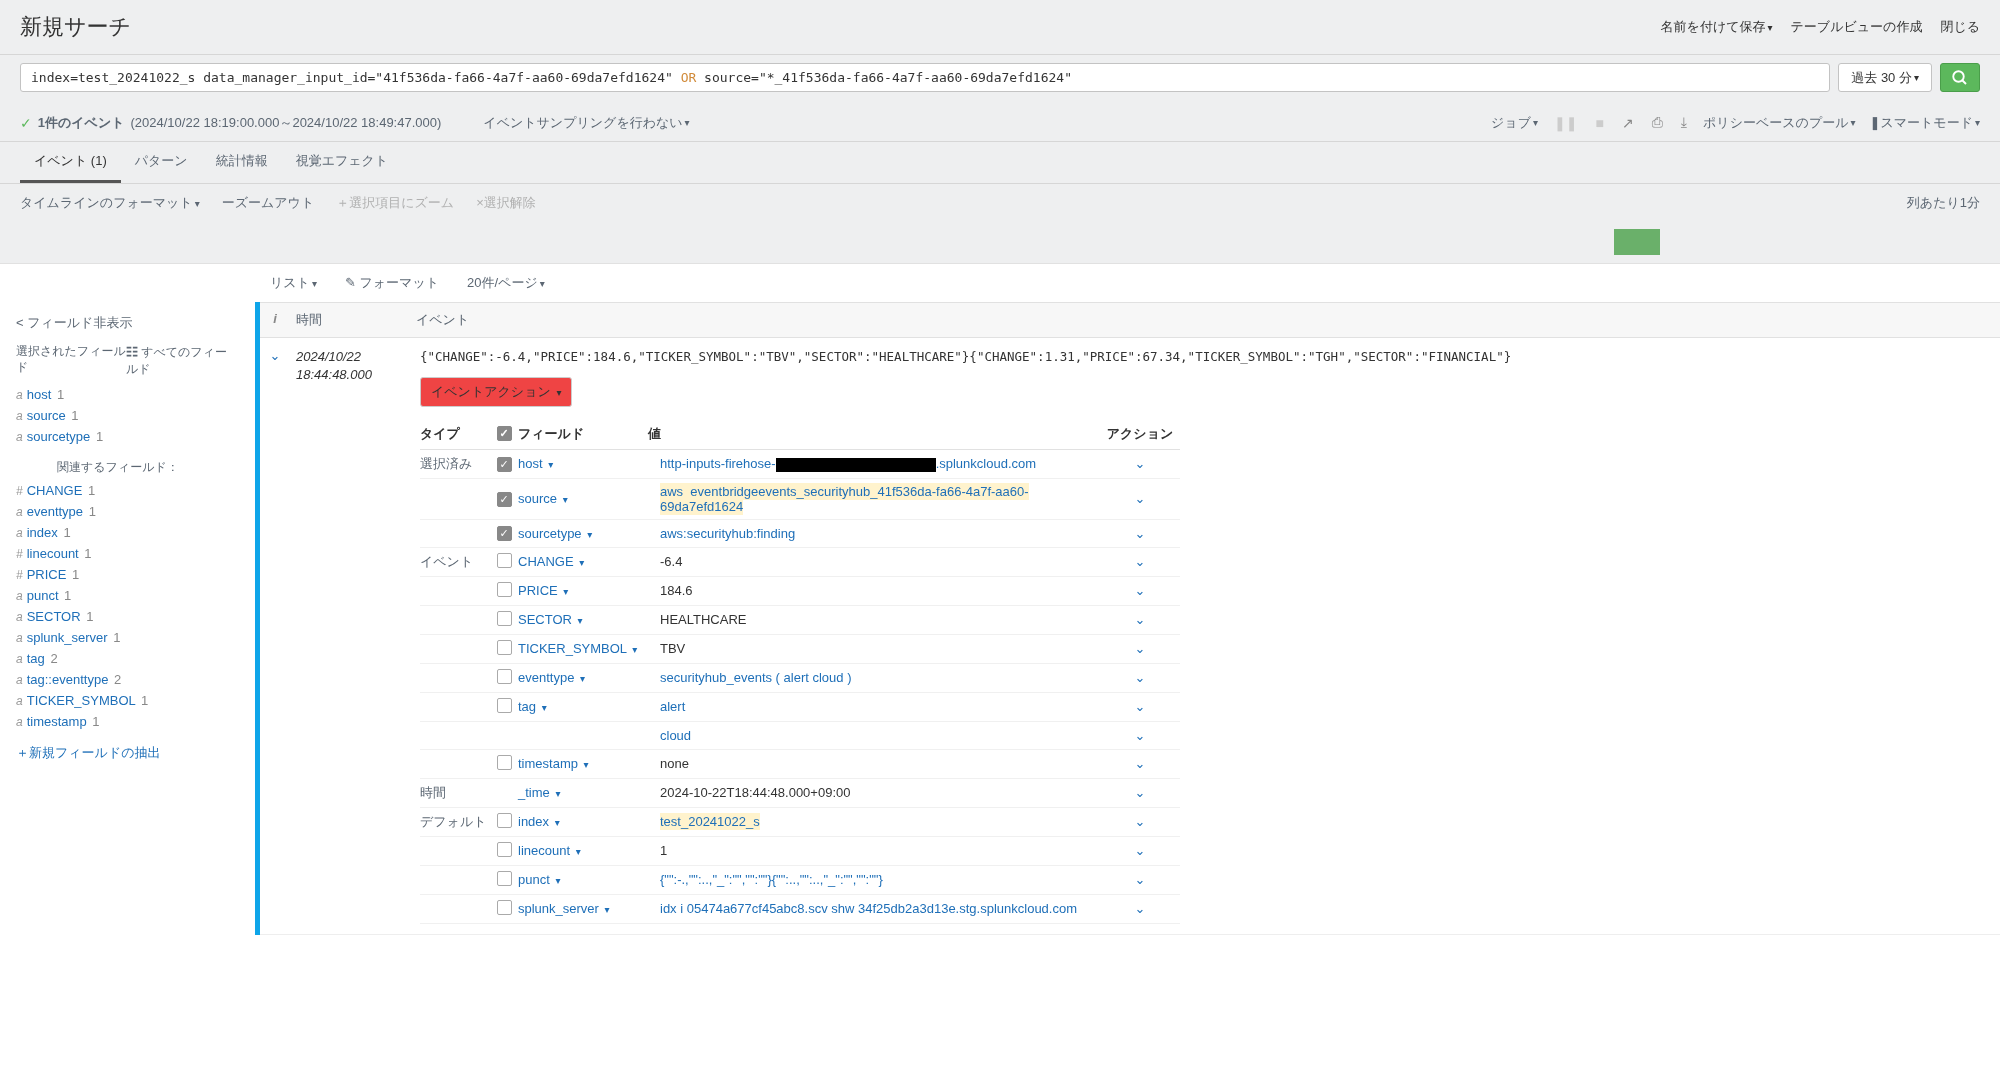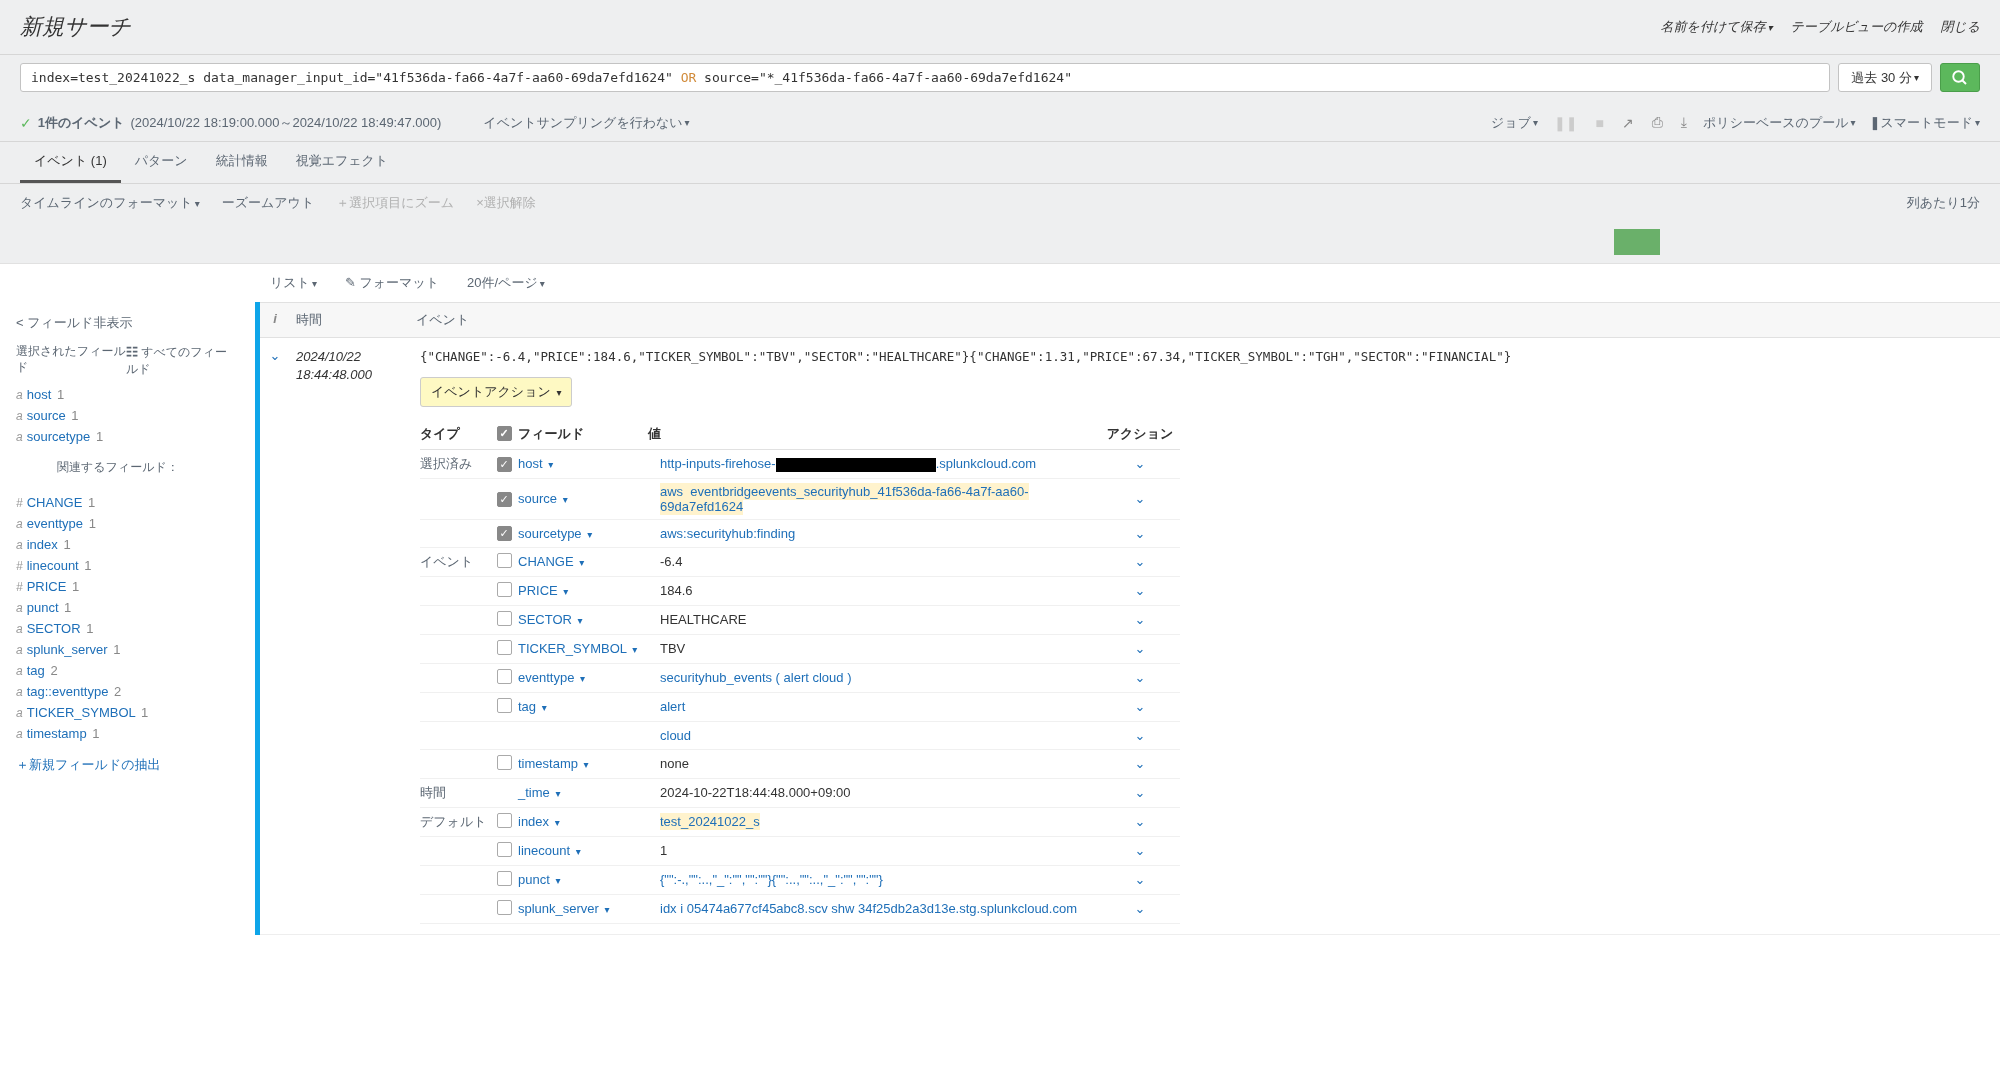--- a/index.html
+++ b/index.html
@@ -1,17 +1,17 @@
 <!DOCTYPE html>
 <html><head>
 <meta charset="utf-8">
 <style>
 * { box-sizing: border-box; margin: 0; padding: 0; }
 body { font-family: "Helvetica Neue", Arial, sans-serif; font-size: 13px; color: #333; background: #fff; }
-.header { background: #eeeff0; padding: 12px 20px; display: flex; justify-content: space-between; border-bottom: 1px solid #d6d6d6; font-style: italic; }
+.header { background: #eeeff0; padding: 12px 20px; display: flex; justify-content: space-between; border-bottom: 1px solid #d6d6d6; }
 .header h1 { font-size: 22px; font-weight: 400; color: #333; }
 .header-actions { display: flex; gap: 18px; align-items: center; }
 .header-link { color: #333; cursor: pointer; font-size: 13px; display: flex; align-items: center; }
 .caret { margin-left: 2px; font-size: 10px; }
 
 .search-bar { background: #eeeff0; padding: 8px 20px 12px; display: flex; gap: 8px; }
 .search-input-wrap { flex: 1; background: #fff; border: 1px solid #c3c3c3; border-radius: 3px; padding: 6px 10px; font-family: Consolas, Monaco, monospace; font-size: 13px; color: #333; }
 .search-input-wrap .kw-or { color: #d18b3a; }
 .time-picker { background: #fff; border: 1px solid #c3c3c3; border-radius: 3px; padding: 4px 12px; cursor: pointer; display: flex; align-items: center; color: #333; }
 .search-btn { background: #5cb85c; border: 1px solid #4a9e4a; border-radius: 3px; width: 40px; display: flex; align-items: center; justify-content: center; cursor: pointer; color: #fff; }
@@ -42,35 +42,35 @@
 .main { display: flex; }
 .sidebar { width: 260px; padding: 12px 16px; border-right: 5px solid #0ea5e9; font-size: 13px; }
 .hide-fields { color: #5c6773; margin-bottom: 12px; cursor: pointer; }
 .side-head-row { display: flex; justify-content: space-between; align-items: flex-start; margin-bottom:6px;}
 .side-head { color: #5c6773; font-size: 12px; line-height:1.3; }
 .all-fields { color: #5c6773; font-size: 12px; cursor: pointer; }
 .field-list { margin-bottom: 12px; }
 .field-item { padding: 3px 0; color: #1e6fb8; cursor: pointer; font-size: 13px; }
 .field-item .ftype { color: #999; font-style: italic; margin-right: 4px; font-size: 12px;}
 .field-item .fcount { color: #888; margin-left: 2px; }
-.interest-head { color: #5c6773; font-size: 12px; margin: 10px 0 16px; padding-left: 41px; }
+.interest-head { color: #5c6773; font-size: 12px; margin: 10px 0 4px; padding-left: 41px; }
 .extract-link { color: #1e6fb8; cursor: pointer; margin-top: 8px; display: block; }
 
 .events { flex: 1; }
 .ev-header { display: flex; background: #f7f7f7; border-bottom: 1px solid #e1e1e1; border-top: 1px solid #e1e1e1;}
 .ev-h-i { width: 30px; text-align: center; padding: 8px 0; color: #888; font-weight: bold; font-style:italic;}
 .ev-h-time { width: 120px; padding: 8px 6px; color: #5c6773; font-size:13px;}
 .ev-h-event { flex: 1; padding: 8px 6px; color: #5c6773; font-size:13px;}
 
 .ev-row { display: flex; border-bottom: 1px solid #eee; }
 .ev-c-i { width: 30px; text-align: center; padding: 10px 0; color: #1e6fb8; cursor: pointer; }
 .ev-c-time { width: 120px; padding: 10px 6px; color: #333; font-size: 13px; line-height:1.4;font-style:italic;}
 .ev-c-event { flex: 1; padding: 10px 6px 10px 10px; }
 .raw { font-family: Consolas, Monaco, monospace; font-size: 12.5px; color: #333; margin-bottom: 10px; line-height:1.5;}
-.event-action-btn { border: 1px solid #ccc; background: #fef9c3; padding: 5px 10px; border-radius: 3px; color: #333; cursor: pointer; margin-bottom: 12px; display: inline-block; font-size:13px;}
+.event-action-btn { border: 1px solid #ccc; background: #ef4444; padding: 5px 10px; border-radius: 3px; color: #333; cursor: pointer; margin-bottom: 12px; display: inline-block; font-size:13px;}
 
 .ftable { width: 760px; font-size: 13px; }
 .ftable-h { display: flex; border-bottom: 1px solid #e1e1e1; padding: 6px 0; font-weight: bold; color: #333; }
 .ft-type { width: 70px; }
 .ft-check { width: 28px; text-align: center; }
 .ft-field { width: 130px; }
 .ft-value { flex: 1; }
 .ft-action { width: 80px; text-align: center; }
 .ftable-r { display: flex; border-bottom: 1px solid #f0f0f0; padding: 5px 0; align-items: center; min-height:28px;}
 .ftable-r .ft-type { color: #5c6773; }

